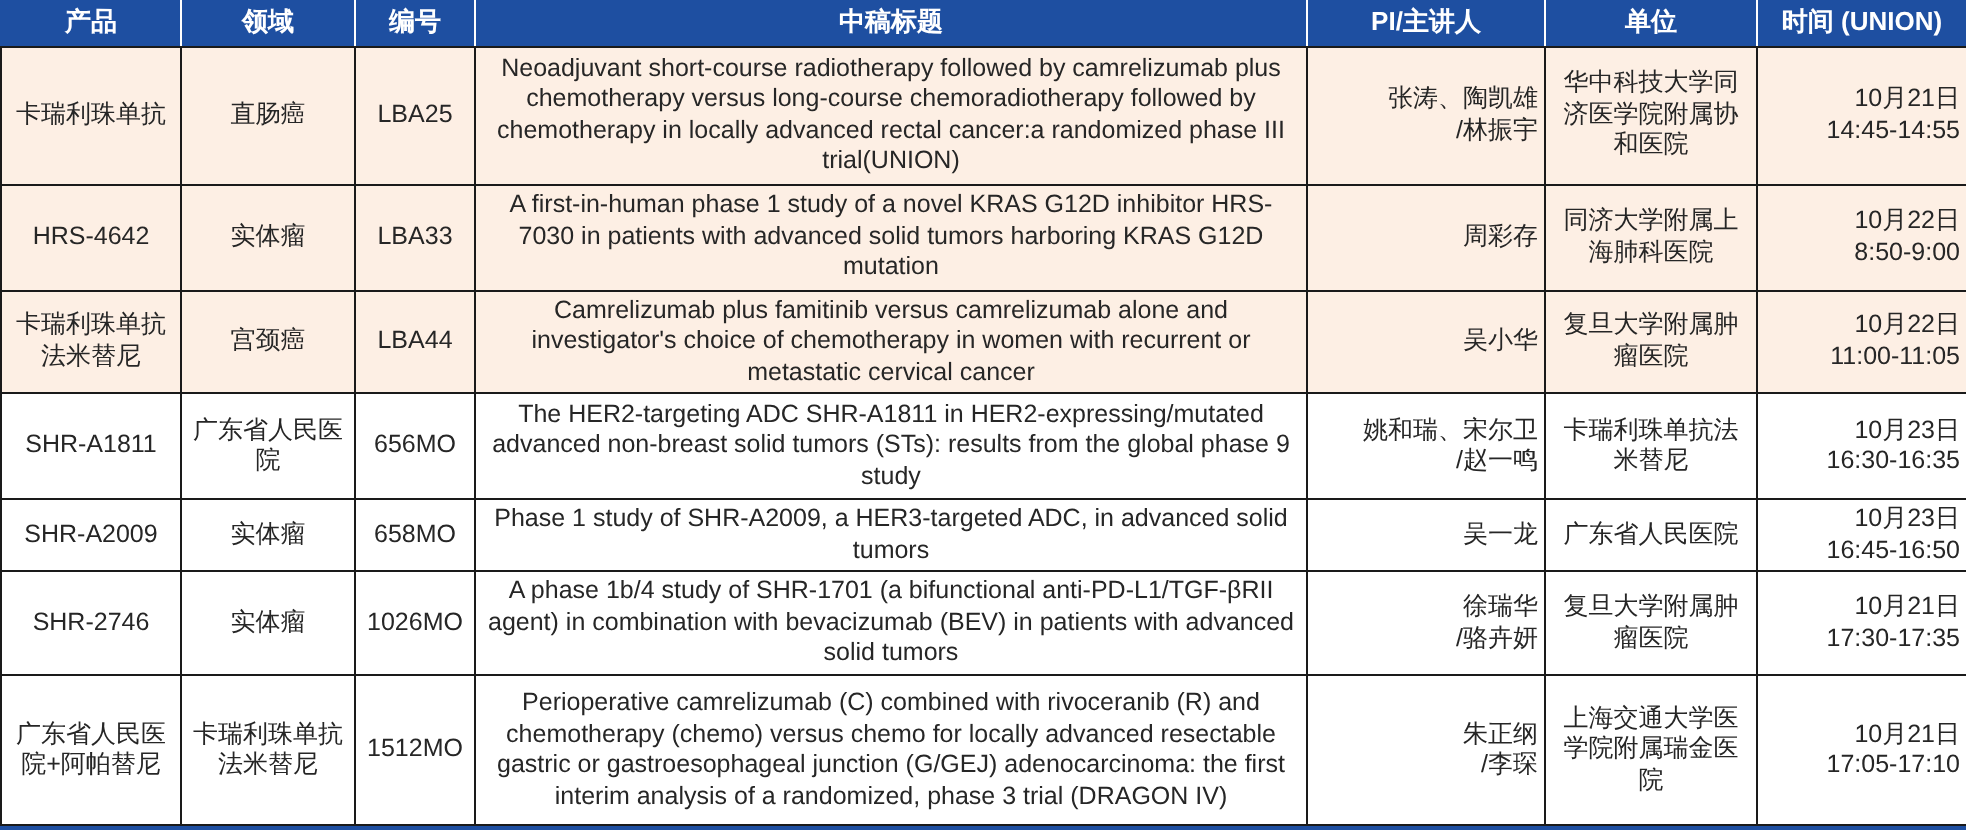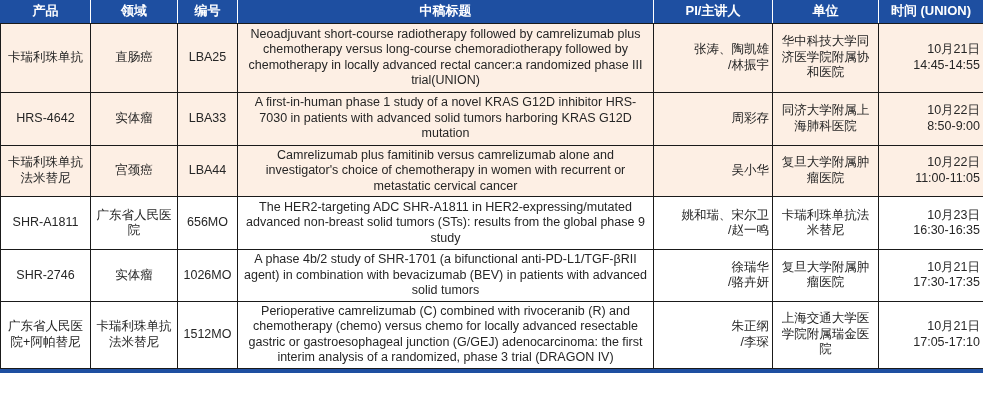--- a/index.html
+++ b/index.html
@@ -141,24 +141,34 @@
           <td class="col-field">广东省人民医院</td>
           <td class="col-code">656MO</td>
           <td class="col-title">The HER2-targeting ADC SHR-A1811 in HER2-expressing/mutated advanced non-breast solid tumors (STs): results from the global phase 9 study</td>
           <td class="col-pi">姚和瑞、宋尔卫
 /赵一鸣</td>
           <td class="col-org">卡瑞利珠单抗法米替尼</td>
           <td class="col-time">10月23日
 16:30-16:35</td>
         </tr>
         <tr>
+          <td class="col-product">SHR-A2009</td>
+          <td class="col-field">实体瘤</td>
+          <td class="col-code">658MO</td>
+          <td class="col-title">Phase 1 study of SHR-A2009, a HER3-targeted ADC, in advanced solid tumors</td>
+          <td class="col-pi">吴一龙</td>
+          <td class="col-org">广东省人民医院</td>
+          <td class="col-time">10月23日
+16:45-16:50</td>
+        </tr>
+        <tr>
           <td class="col-product">SHR-2746</td>
           <td class="col-field">实体瘤</td>
           <td class="col-code">1026MO</td>
-          <td class="col-title">A phase 4b/2 study of SHR-1701 (a bifunctional anti-PD-L1/TGF-βRII agent) in combination with bevacizumab (BEV) in patients with advanced solid tumors</td>
+          <td class="col-title">A phase 1b/4 study of SHR-1701 (a bifunctional anti-PD-L1/TGF-βRII agent) in combination with bevacizumab (BEV) in patients with advanced solid tumors</td>
           <td class="col-pi">徐瑞华
 /骆卉妍</td>
           <td class="col-org">复旦大学附属肿瘤医院</td>
           <td class="col-time">10月21日
 17:30-17:35</td>
         </tr>
         <tr>
           <td class="col-product">广东省人民医院+阿帕替尼</td>
           <td class="col-field">卡瑞利珠单抗法米替尼</td>
           <td class="col-code">1512MO</td>

